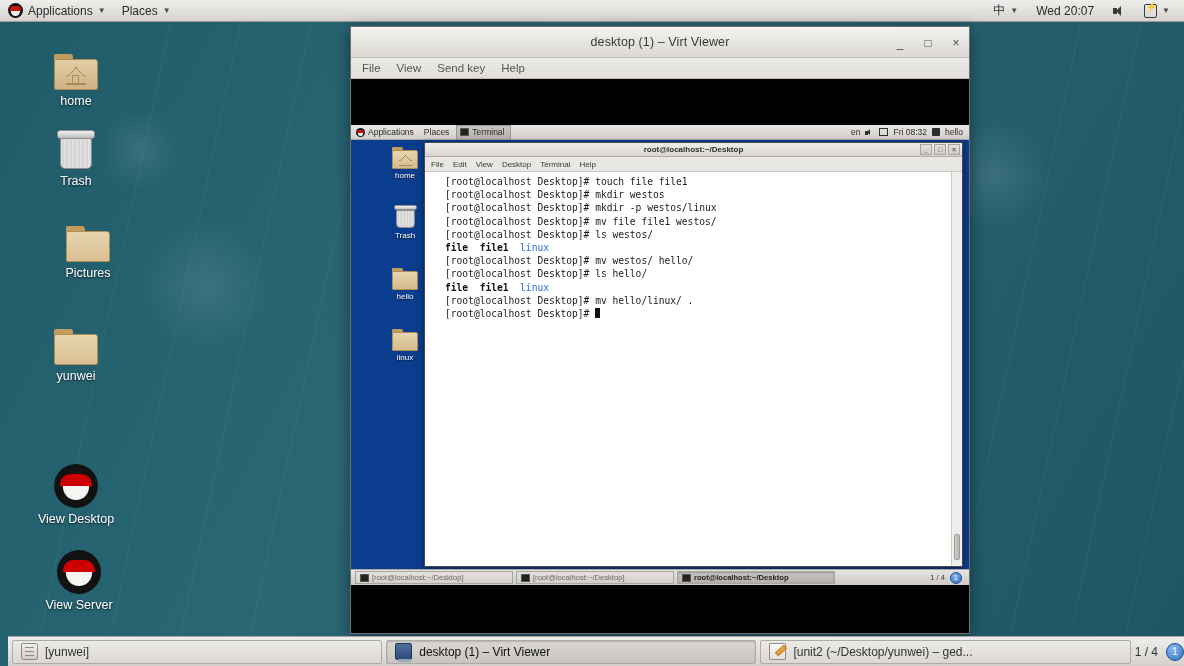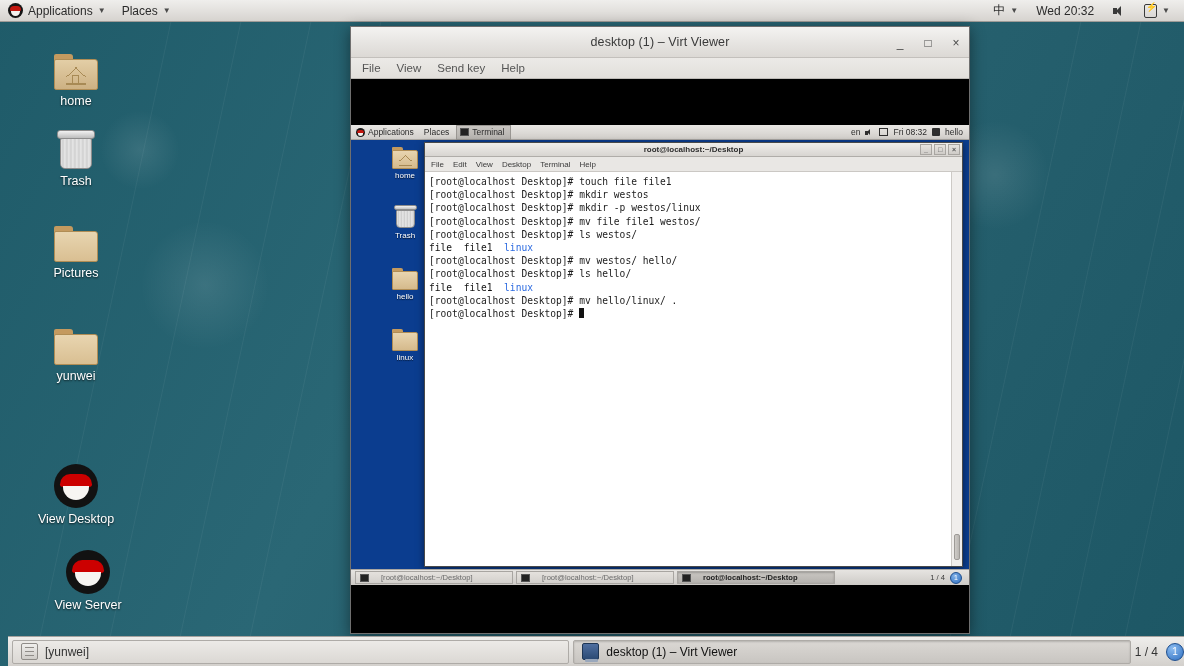--- a/index.html
+++ b/index.html
@@ -248,49 +248,49 @@
     border: 1px solid #a8a5a1; display: flex; align-items: center; justify-content: center;
   }
   #gterm-menu {
     height: 15px; flex: none; background: #e9e7e4; border-bottom: 1px solid #cbc8c4;
     display: flex; align-items: center; gap: 9px; padding-left: 6px;
     font-size: 8px; color: #3b3b3b;
   }
   #gterm-menu span { cursor: default; }
   #gterm-body {
     flex: 1; background: #ffffff; position: relative; overflow: hidden;
-    padding: 3px 0 0 4px;
+    padding: 3px 0 0 20px;
   }
   #gterm-lines {
     font-family: "DejaVu Sans Mono", "Liberation Mono", monospace;
     font-size: 9.6px; line-height: 13.2px; color: #1b1b1b;
     white-space: pre;
   }
-  #gterm-lines .out { color: #111; }
+  #gterm-lines .out { color: #111; font-weight: bold; }
   #gterm-lines .dir { color: #2b6ae0; }
   .cursor-blk { display:inline-block; width:5px; height:10px; background:#111; vertical-align:-1px; }
   #gterm-scroll {
     position: absolute; right: 0; top: 29px; bottom: 0; width: 11px;
     background: #f0eeec; border-left: 1px solid #cdcac6;
   }
   #gterm-thumb {
     position: absolute; left: 2px; right: 2px; bottom: 6px; height: 26px;
     background: linear-gradient(to right,#cfccc8,#b8b5b1); border: 1px solid #9d9a96; border-radius: 2px;
   }
 
   
   #guest-bottom {
     position: absolute; left: 0; bottom: 0; width: 618px; height: 16px;
     background: linear-gradient(to bottom, #e6e4e1, #cdcac6);
     border-top: 1px solid #a9a6a2;
     display: flex; align-items: center; gap: 3px; padding: 0 4px;
     font-size: 7.6px; color: #3b3b3b;
   }
   .gtask {
-    height: 13px; flex: 0 1 158px; display: flex; align-items: center; gap: 12px;
+    height: 13px; flex: 0 1 158px; display: flex; align-items: center; gap: 3px;
     padding: 0 4px; border: 1px solid #a8a5a1;
     background: linear-gradient(to bottom, #e4e1dd, #d3d0cc);
     color: #6b6b6b; overflow: hidden; white-space: nowrap;
   }
   .gtask.active {
     background: linear-gradient(to bottom, #c9c6c2, #b5b2ae);
     color: #1f1f1f; font-weight: bold;
     box-shadow: inset 0 1px 2px rgba(0,0,0,0.22);
   }
   #guest-pager { margin-left: auto; display: flex; align-items: center; gap: 5px; padding-right: 3px; }
@@ -372,21 +372,21 @@
     <span>Places</span>
     <span class="caret">▼</span>
   </div>
 
   <div id="host-top-right">
     <div class="panel-item">
       <span>中</span>
       <span class="caret">▼</span>
     </div>
     <div class="panel-item">
-      <span>Wed 20:32</span>
+      <span>Wed 20:07</span>
     </div>
     <div class="panel-item">
       <span class="ico-speaker"></span>
     </div>
     <div class="panel-item">
       <span class="ico-battery"></span>
       <span class="caret">▼</span>
     </div>
   </div>
 </div>
@@ -406,21 +406,21 @@
 <div class="desk-icon" style="left:28px;top:120px;">
   <div class="glyph">
     <div class="trash">
         <div class="lid"></div>
         <div class="can"></div>
       </div>
   </div>
   <div class="caption">Trash</div>
 </div>
 
-<div class="desk-icon" style="left:28px;top:212px;">
+<div class="desk-icon" style="left:40px;top:212px;">
   <div class="glyph">
     <div class="folder">
         <div class="tab"></div>
         <div class="body"></div>
       </div>
   </div>
   <div class="caption">Pictures</div>
 </div>
 
 <div class="desk-icon" style="left:28px;top:315px;">
@@ -433,21 +433,21 @@
   <div class="caption">yunwei</div>
 </div>
 
 <div class="desk-icon" style="left:28px;top:458px;">
   <div class="glyph">
       <div class="rh-big"></div>
     </div>
   <div class="caption">View Desktop</div>
 </div>
 
-<div class="desk-icon" style="left:40px;top:544px;">
+<div class="desk-icon" style="left:31px;top:544px;">
   <div class="glyph">
       <div class="rh-big"></div>
     </div>
   <div class="caption">View Server</div>
 </div>
 
 <div id="virt-viewer">
 
   <div id="vv-titlebar">
     <div id="vv-title">desktop (1) – Virt Viewer</div>
@@ -585,17 +585,21 @@
 
 <div id="host-taskbar">
   <div class="htask">
     <span class="ti ti-files"></span>
     <span class="lbl">[yunwei]</span>
   </div>
   <div class="htask active">
     <span class="ti ti-vv"></span>
     <span class="lbl">desktop (1) – Virt Viewer</span>
   </div>
+  <div class="htask">
+    <span class="ti ti-gedit"></span>
+    <span class="lbl">[unit2 (~/Desktop/yunwei) – ged...</span>
+  </div>
   <div id="host-pager">
     <span>1 / 4</span>
     <span class="hpager-badge">1</span>
   </div>
 </div>
 
 </body></html>

